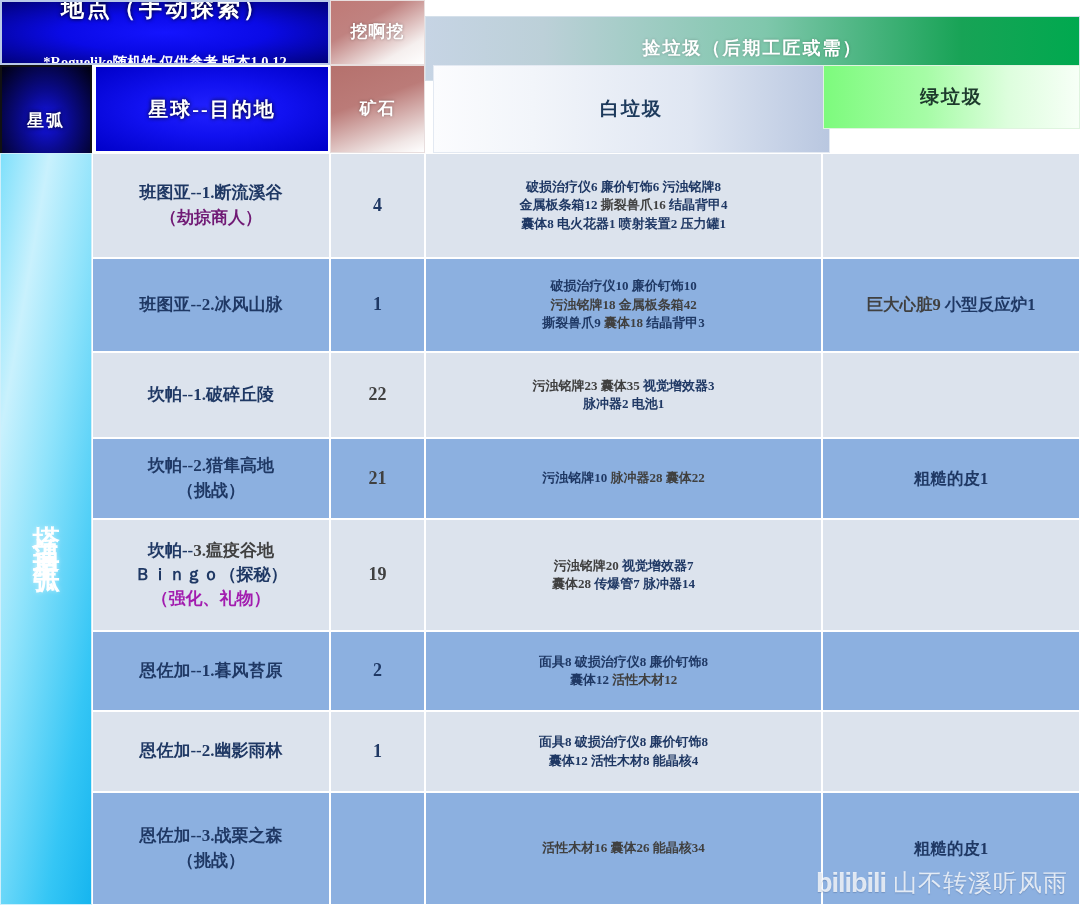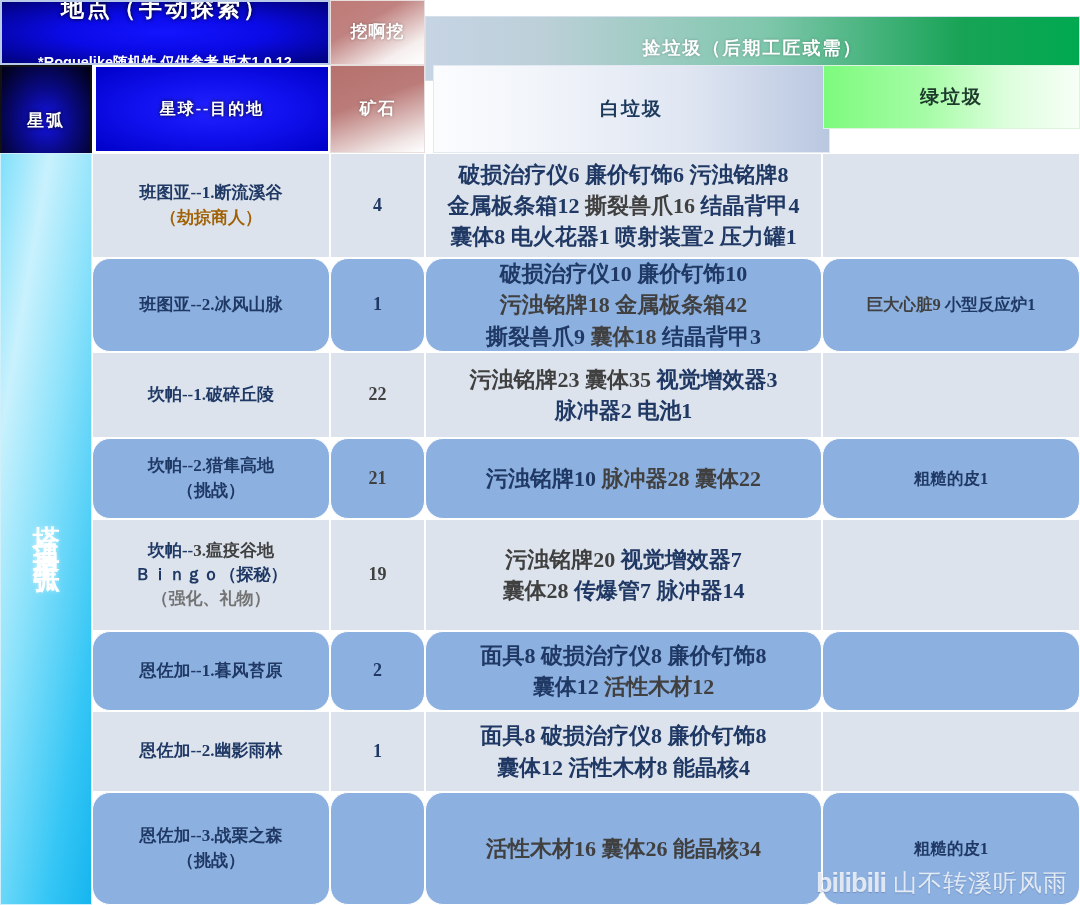--- a/index.html
+++ b/index.html
@@ -36,21 +36,21 @@
     flex-direction:column;
     justify-content:center;
     color:#ffffff;
   }
   #hdr-location .t1{
     font-size:23px;font-weight:bold;letter-spacing:3px;
     text-shadow:0 0 4px #000;
   }
   #hdr-location .t2{
     font-size:14.5px;font-weight:bold;letter-spacing:0px;
-    font-family:Liberation Sans, sans-serif;
+    font-family:Liberation Serif, serif;
     margin-top:1px;
   }
   #hdr-dig{
     left:330px;top:0;width:95px;height:65px;
     background:linear-gradient(150deg,#bf7a76 0%,#c08280 35%,#f5efee 78%,#ffffff 100%);
     border:1px solid #e8dede;
     color:#ffffff;font-size:17px;font-weight:bold;letter-spacing:1px;
     text-shadow:0 0 3px rgba(0,0,0,.35);
   }
   #hdr-scrap{
@@ -66,21 +66,21 @@
     left:0;top:65px;width:92px;height:112px;
     background:radial-gradient(ellipse at 50% 50%, #1414e6 0%, #0a0a8c 40%, #000010 100%);
     border:2px solid #111;
     color:#ffffff;font-size:17px;font-weight:bold;letter-spacing:2px;
     text-shadow:0 0 4px #000;
   }
   #hdr-planet{
     left:94px;top:65px;width:236px;height:88px;
     background:radial-gradient(ellipse at 50% 50%, #2222ff 0%, #1111f0 45%, #0000c8 100%);
     border:2px solid #ffffff;
-    color:#ffffff;font-size:16px;font-weight:bold;letter-spacing:2px;
+    color:#ffffff;font-size:20px;font-weight:bold;letter-spacing:2px;
     text-shadow:0 0 4px #000;
   }
   #hdr-ore{
     left:330px;top:65px;width:95px;height:88px;
     background:linear-gradient(160deg,#b5716d 0%,#bb7b78 40%,#f0e6e5 85%,#ffffff 100%);
     border:1px solid #e8dede;
     color:#ffffff;font-size:17px;font-weight:bold;letter-spacing:1px;
     text-shadow:0 0 3px rgba(0,0,0,.35);
   }
   #hdr-white{
@@ -115,29 +115,29 @@
   .row .c{
     position:absolute;top:0;bottom:0;
     box-sizing:border-box;
     display:flex;align-items:center;justify-content:center;
     text-align:center;line-height:1.42;
     border:1px solid #ffffff;
     overflow:hidden;
   }
   .c-planet{left:0;width:238px;font-size:17px;font-weight:bold;color:#1f3864;}
   .c-ore{left:238px;width:95px;font-size:18px;font-weight:bold;color:#1f3864;}
-  .c-white{left:333px;width:397px;font-size:22px;font-weight:bold;color:#1f3864;padding:0 6px;}
+  .c-white{left:333px;width:397px;font-size:13px;font-weight:bold;color:#1f3864;padding:0 6px;}
   .c-green{left:730px;width:258px;font-size:16.5px;font-weight:bold;color:#1f3864;padding:12px 6px;}
 
   .row.light .c{background:#dce3ed;}
-  .row.dark  .c{background:#8cb0e0;border-radius:18px;}
+  .row.dark  .c{background:#8cb0e0;}
 
   .red{color:#404040;}
-  .orange{color:#a16207;}
-  .purple{color:#737373;}
+  .orange{color:#701a75;}
+  .purple{color:#a21caf;}
   .navy{color:#1f3864;}
 
   .stack{display:flex;flex-direction:column;align-items:center;justify-content:center;width:100%;}
 
   
   #watermark{
     position:absolute;
     left:816px;top:862px;
     width:262px;height:42px;
     display:flex;align-items:center;

